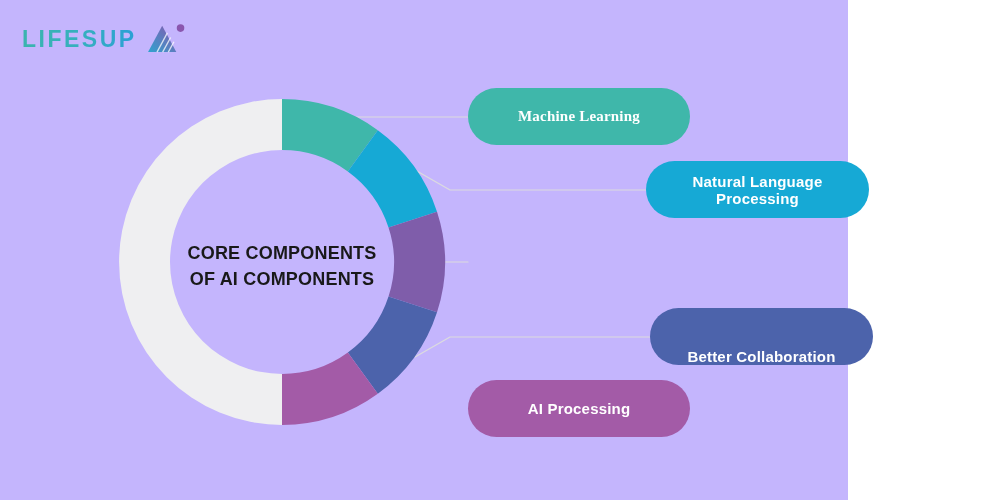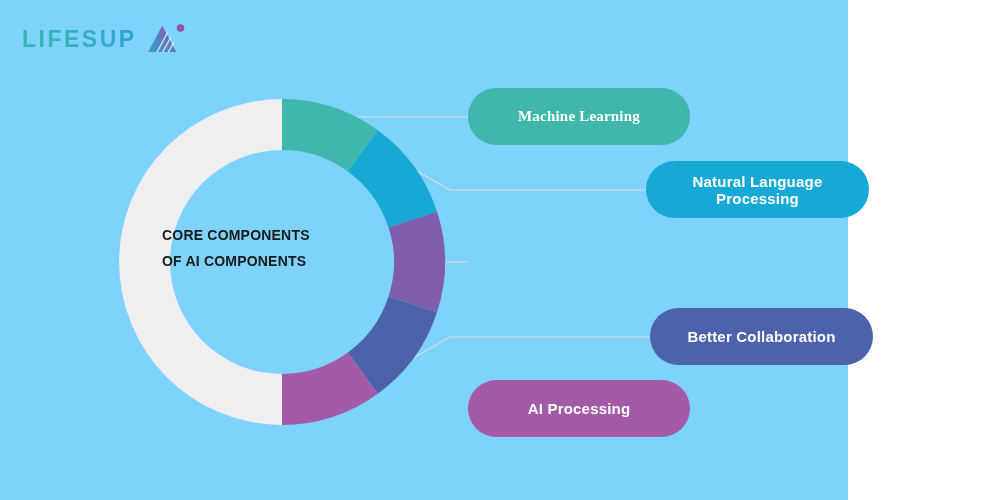--- a/index.html
+++ b/index.html
@@ -1,20 +1,20 @@
 <!DOCTYPE html>
 <html><head>
 <meta charset="utf-8">
 <style>
   html,body{margin:0;padding:0;}
   body{
     width:1000px;height:500px;background:#ffffff;overflow:hidden;
     font-family:"Liberation Sans","DejaVu Sans",sans-serif;
   }
-  .stage{position:relative;width:848px;height:500px;background:#7dd3fc;}
+  .stage{position:relative;width:848px;height:500px;background:#c4b5fd;}
 
   
   .logo{position:absolute;left:22px;top:22px;display:flex;align-items:flex-end;gap:7px;}
   .wordmark{
     font-size:23px;font-weight:700;letter-spacing:2.5px;line-height:1;
     color:#2FA6C5;
   }
   @supports ((-webkit-background-clip:text) or (background-clip:text)){
     .wordmark{
       background:linear-gradient(90deg,#3AB4AE 0%,#35AFC0 55%,#2B9FD6 100%);
@@ -22,38 +22,38 @@
       color:transparent;-webkit-text-fill-color:transparent;
     }
   }
   .ai-mark{width:42px;height:32px;display:block;margin-bottom:-3px;}
 
   
   .overlay{position:absolute;left:0;top:0;width:1000px;height:500px;}
 
   
   .center-title{
-    position:absolute;left:162px;top:222px;width:240px;
-    font-weight:700;font-size:14px;line-height:26px;
+    position:absolute;left:162px;top:240px;width:240px;
+    text-align:center;font-weight:700;font-size:18px;line-height:26px;
     color:#191919;letter-spacing:0.2px;
   }
 
   
   .pill{
     position:absolute;width:222px;height:57px;border-radius:29px;
     display:flex;align-items:center;justify-content:center;
   }
   .pill-label{
     color:#ffffff;font-weight:700;font-size:15px;letter-spacing:0.2px;
     text-align:center;padding:0 12px;
   }
   #pill-0{left:468px;top:88px;font-family:Liberation Serif, serif;}
   #pill-1{left:646px;top:161px;width:223px;justify-content:center;}
   #pill-2{left:468px;top:234px;}
-  #pill-3{left:650px;top:308px;width:223px;}
+  #pill-3{left:650px;top:308px;width:223px;align-items:flex-end;}
   #pill-4{left:468px;top:380px;}
 </style>
 </head>
 <body>
 
 <div class="stage">
 
   <div class="logo">
     <span class="wordmark">LIFESUP</span>
     <svg class="ai-mark" viewBox="0 0 44 34">

